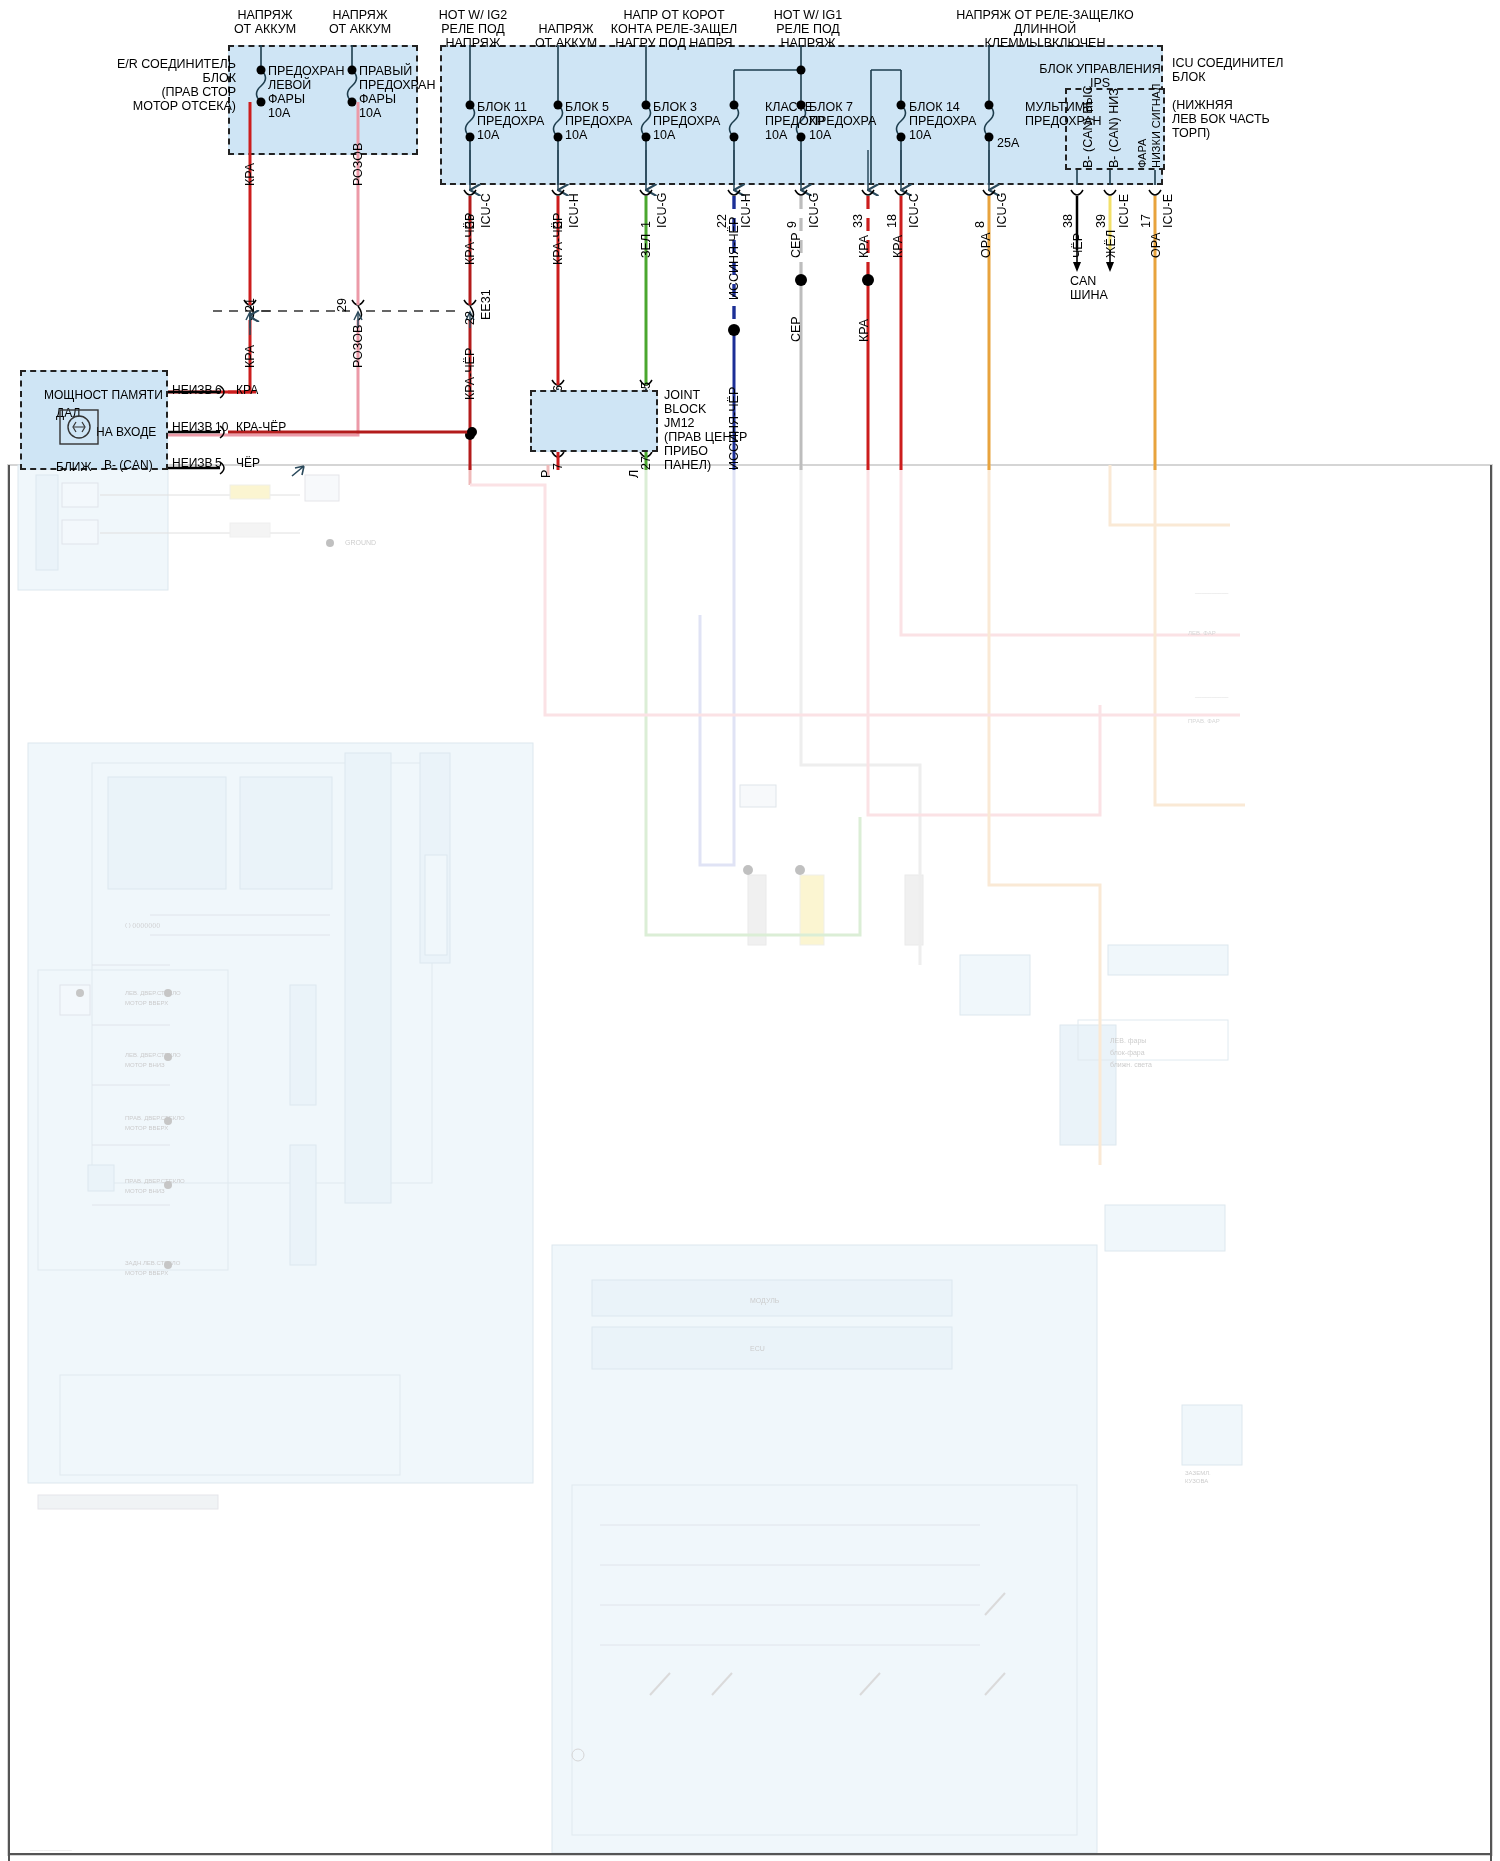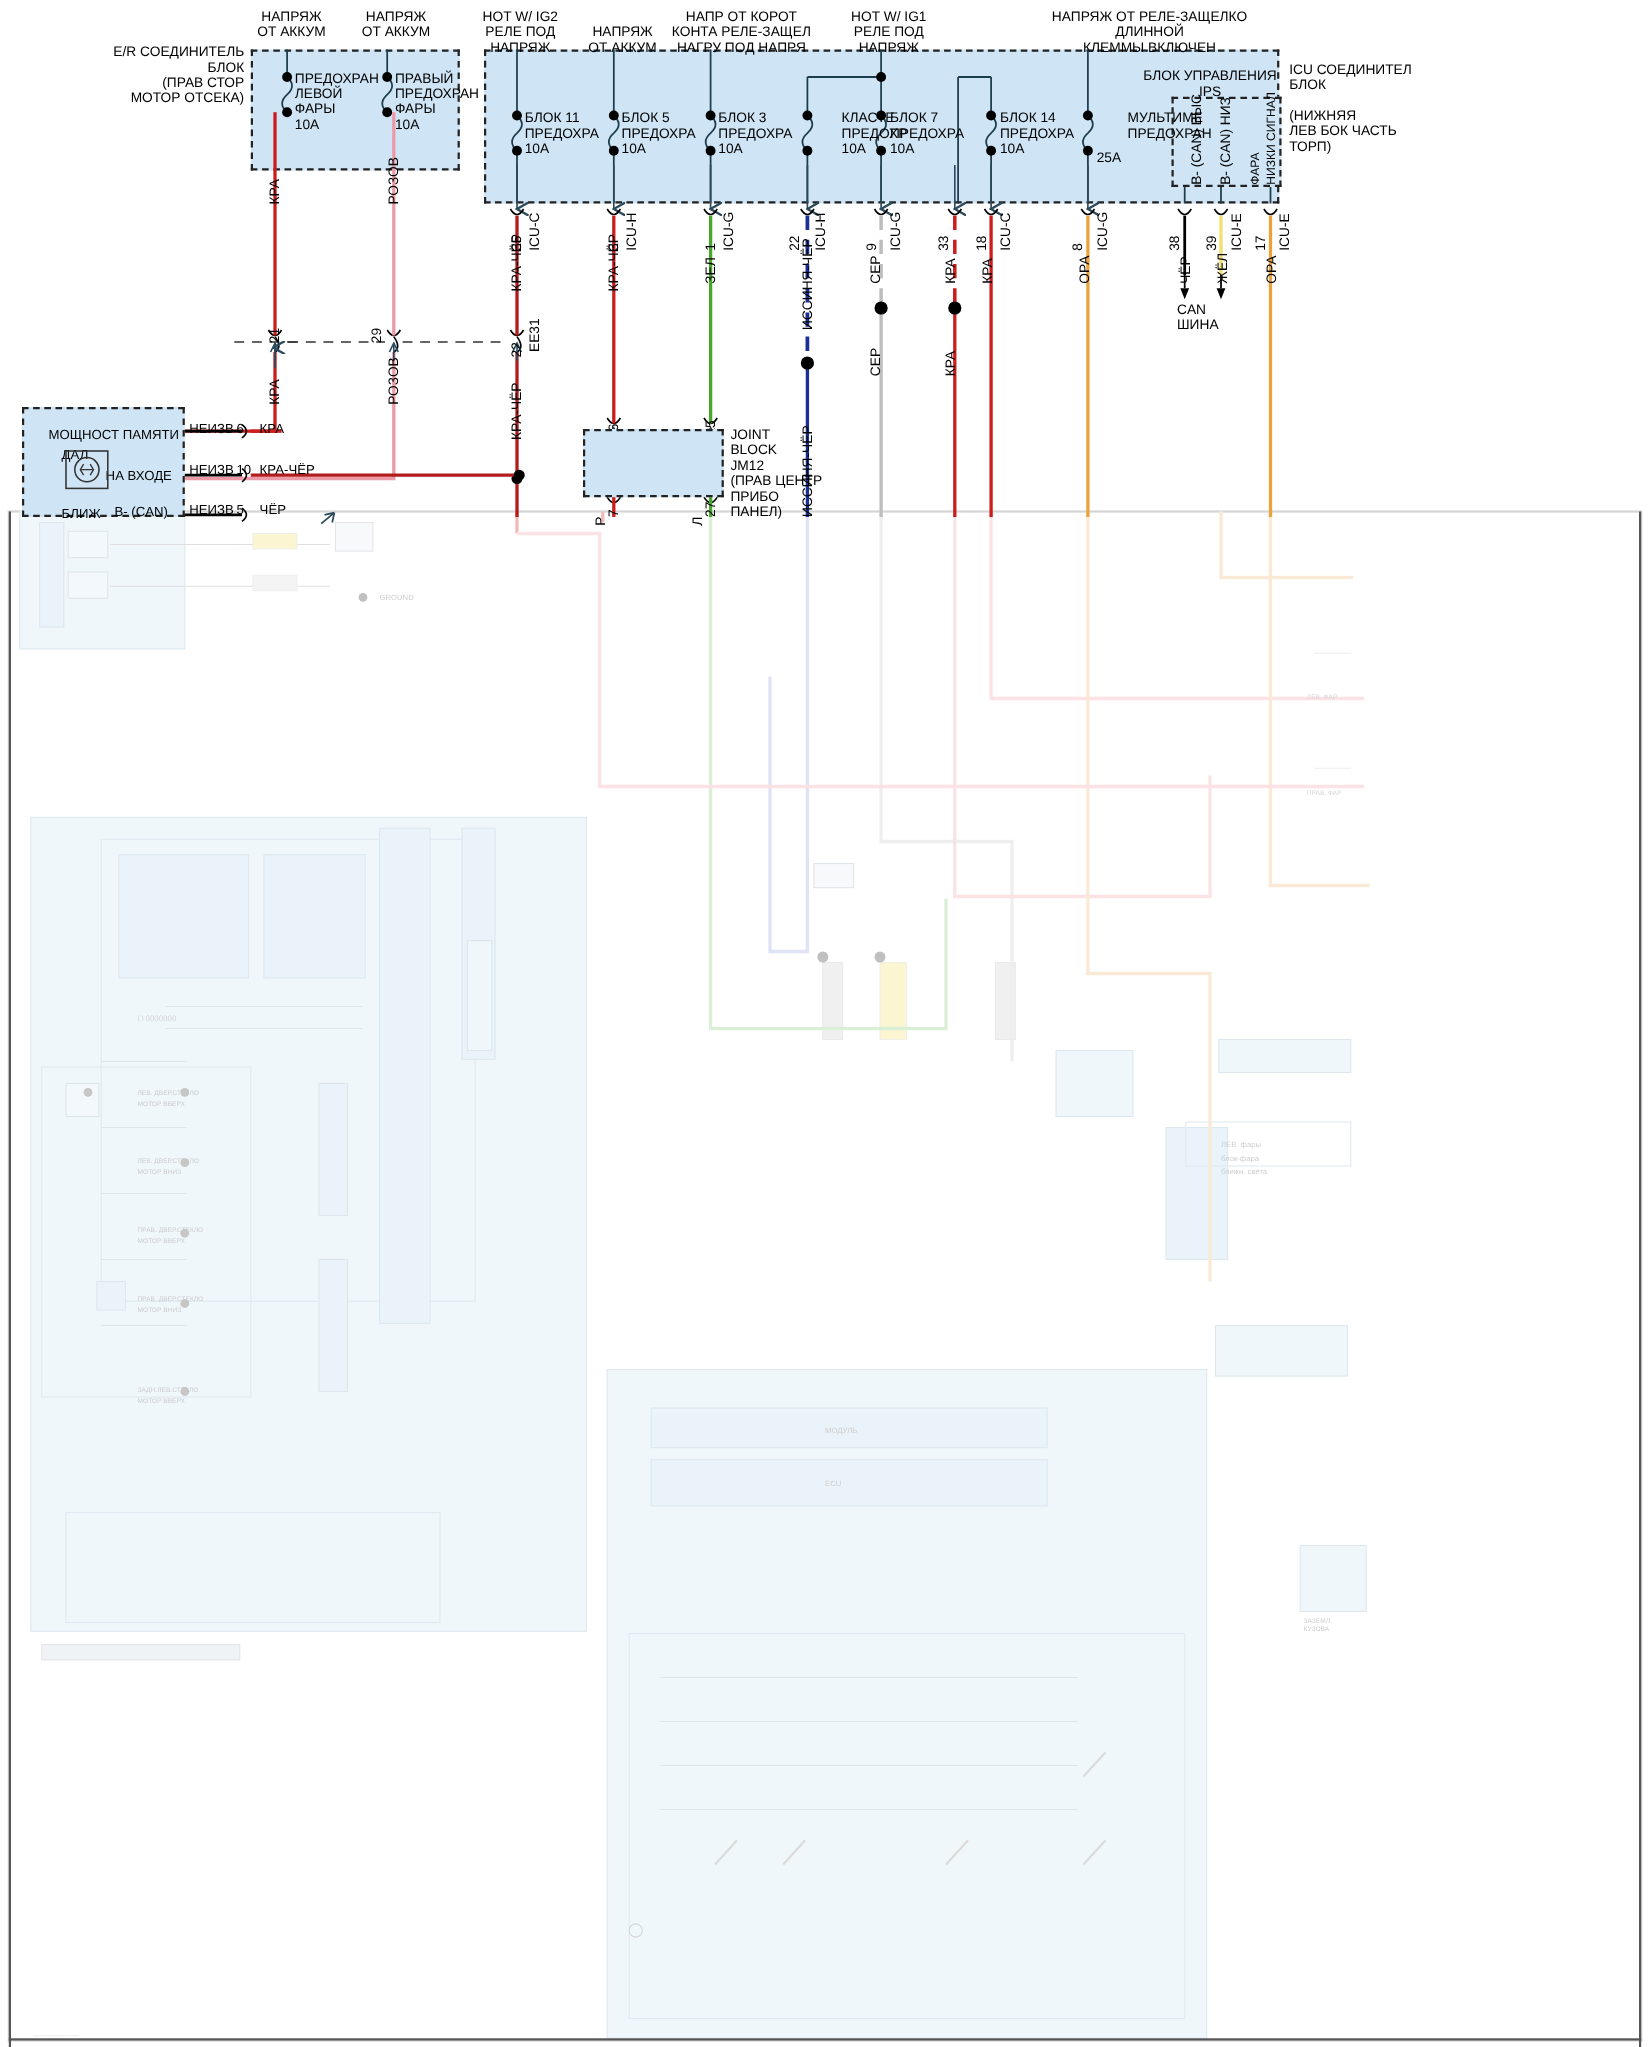--- a/index.html
+++ b/index.html
@@ -133,21 +133,21 @@
       <g fill="#777" font-size="6">
         <text x="1195" y="128">__________</text>
         <text x="1188" y="170">ЛЕВ. ФАР</text>
         <text x="1195" y="232">__________</text>
         <text x="1188" y="258">ПРАВ. ФАР</text>
       </g>
     </svg>
   </div>
 
   <div class="box-dash" style="left:228px;top:45px;width:190px;height:110px;"></div>
-  <div class="lbl r" style="left:0px;top:40px;width:222px;">E/R СОЕДИНИТЕЛЬ
+  <div class="lbl r" style="left:0px;top:57px;width:222px;padding-left:14px;">E/R СОЕДИНИТЕЛЬ
 БЛОК
 (ПРАВ СТОР
 МОТОР ОТСЕКА)</div>
 
   <div class="box-dash" style="left:440px;top:45px;width:723px;height:140px;"></div>
 
   <div class="lbl" style="left:1172px;top:56px;width:120px;">ICU СОЕДИНИТЕЛ
 БЛОК
 
 (НИЖНЯЯ

